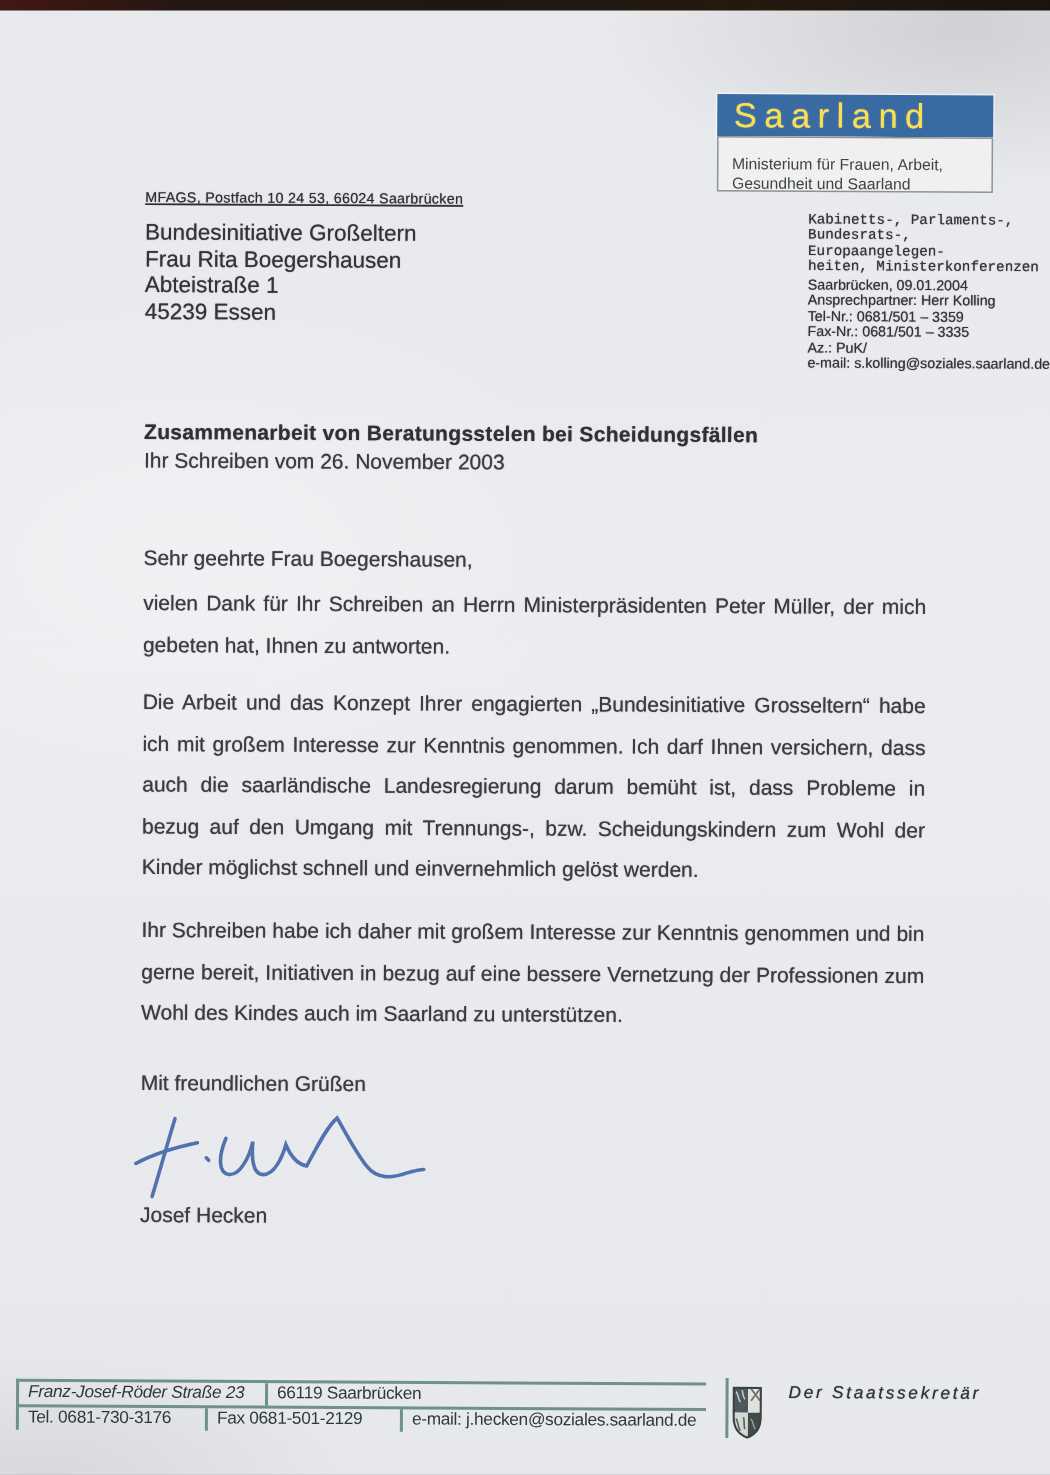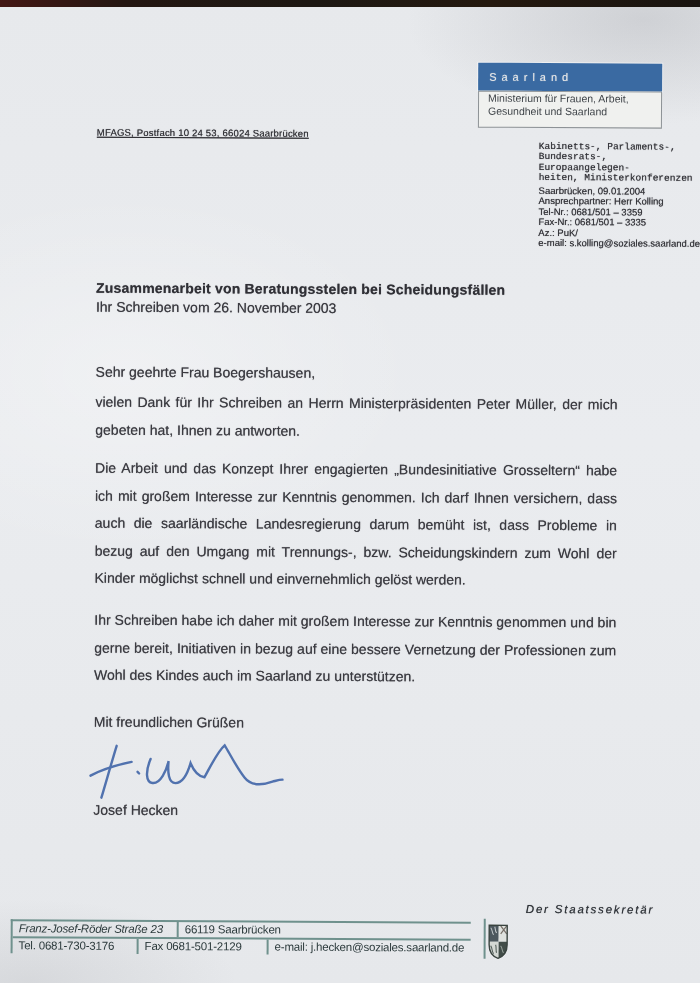--- a/index.html
+++ b/index.html
@@ -16,24 +16,24 @@
     position:absolute;top:0;left:0;right:0;height:7px;z-index:5;
     background:linear-gradient(90deg,#431714 0%,#241712 18%,#1d1813 45%,#25190f 70%,#191410 100%);
   }
   .content{position:absolute;inset:0;transform:rotate(.3deg);}
   .abs{position:absolute;}
   .scan-text{text-shadow:0 0 .7px rgba(45,45,52,.75);}
 
   
   .brand-box{left:476px;top:62px;width:184px;height:28px;background:#3a6aa2;
     box-shadow:0 0 0 1px rgba(255,255,255,.5);}
-  .brand-box span{display:block;color:#e5e5e5;font-size:11px;letter-spacing:5px;
+  .brand-box span{display:block;color:#fde047;font-size:23px;letter-spacing:5px;
     line-height:28px;padding-left:11px;text-shadow:0 0 1px rgba(230,238,245,.6);}
   .ministry-box{left:476px;top:90px;width:184px;height:37px;background:#f0f1ef;
-    border:1px solid #8d9296;box-sizing:border-box;padding:0 0 0 9px;
+    border:1px solid #8d9296;box-sizing:border-box;padding:12px 0 0 9px;
     font-size:10.5px;line-height:13px;color:#3f4449;}
 
   
   .sender-line{left:95px;top:128px;font-size:9.5px;color:#2e2e33;
     text-decoration:underline;letter-spacing:.2px;}
   .recipient{left:95px;top:148px;font-size:15px;line-height:17.5px;color:#333338;}
 
   .info-col{left:537px;font-size:9.5px;line-height:10.4px;color:#333338;}
   .info-dept{top:141px;font-family:Liberation Mono, monospace;}
   .info-details{top:185px;}
@@ -48,21 +48,21 @@
   .para{line-height:27.5px;text-align:justify;}
   .para1{top:390px;}
   .para2{top:456px;}
   .para3{top:608px;}
   .closing{top:715px;}
   .signer-name{top:803px;font-size:14px;}
 
   .signature-svg{left:88px;top:740px;}
 
   
-  .role-title{left:485px;top:902px;font-size:11.5px;font-style:italic;
+  .role-title{left:485px;top:922px;font-size:11.5px;font-style:italic;
     letter-spacing:1.8px;color:#2e3338;margin-left:43px;}
   .footer-table{left:13px;top:921px;width:458px;font-size:11.5px;color:#2c3a3c;
     border-top:2px solid #6f918d;border-left:2px solid #6f918d;}
   .footer-row{display:flex;align-items:center;}
   .footer-row-1{border-bottom:2px solid #6f918d;}
   .footer-cell{padding:1px 6px 2px 6px;white-space:nowrap;letter-spacing:-.2px;}
   .footer-cell + .footer-cell{border-left:2px solid #6f918d;}
   .fc-w1{width:152px;font-style:italic;}
   .fc-w2{width:112px;}
   .fc-w3{width:116px;}
@@ -80,20 +80,26 @@
     <div class="abs brand-box">
       <span>Saarland</span>
     </div>
     <div class="abs ministry-box">
       <div>Ministerium für Frauen, Arbeit,</div>
       <div>Gesundheit und Saarland</div>
     </div>
 
     <div class="abs sender-line scan-text">MFAGS, Postfach 10 24 53, 66024 Saarbrücken</div>
 
+    <div class="abs recipient scan-text">
+      <div>Bundesinitiative Großeltern</div>
+      <div>Frau Rita Boegershausen</div>
+      <div>Abteistraße 1</div>
+      <div>45239 Essen</div>
+    </div>
 
     <div class="abs info-col info-dept scan-text">
       <div>Kabinetts-, Parlaments-,</div>
       <div>Bundesrats-, Europaangelegen-</div>
       <div>heiten, Ministerkonferenzen</div>
     </div>
     <div class="abs info-col info-details scan-text">
       <div>Saarbrücken, 09.01.2004</div>
       <div>Ansprechpartner: Herr Kolling</div>
       <div>Tel-Nr.: 0681/501 – 3359</div>

